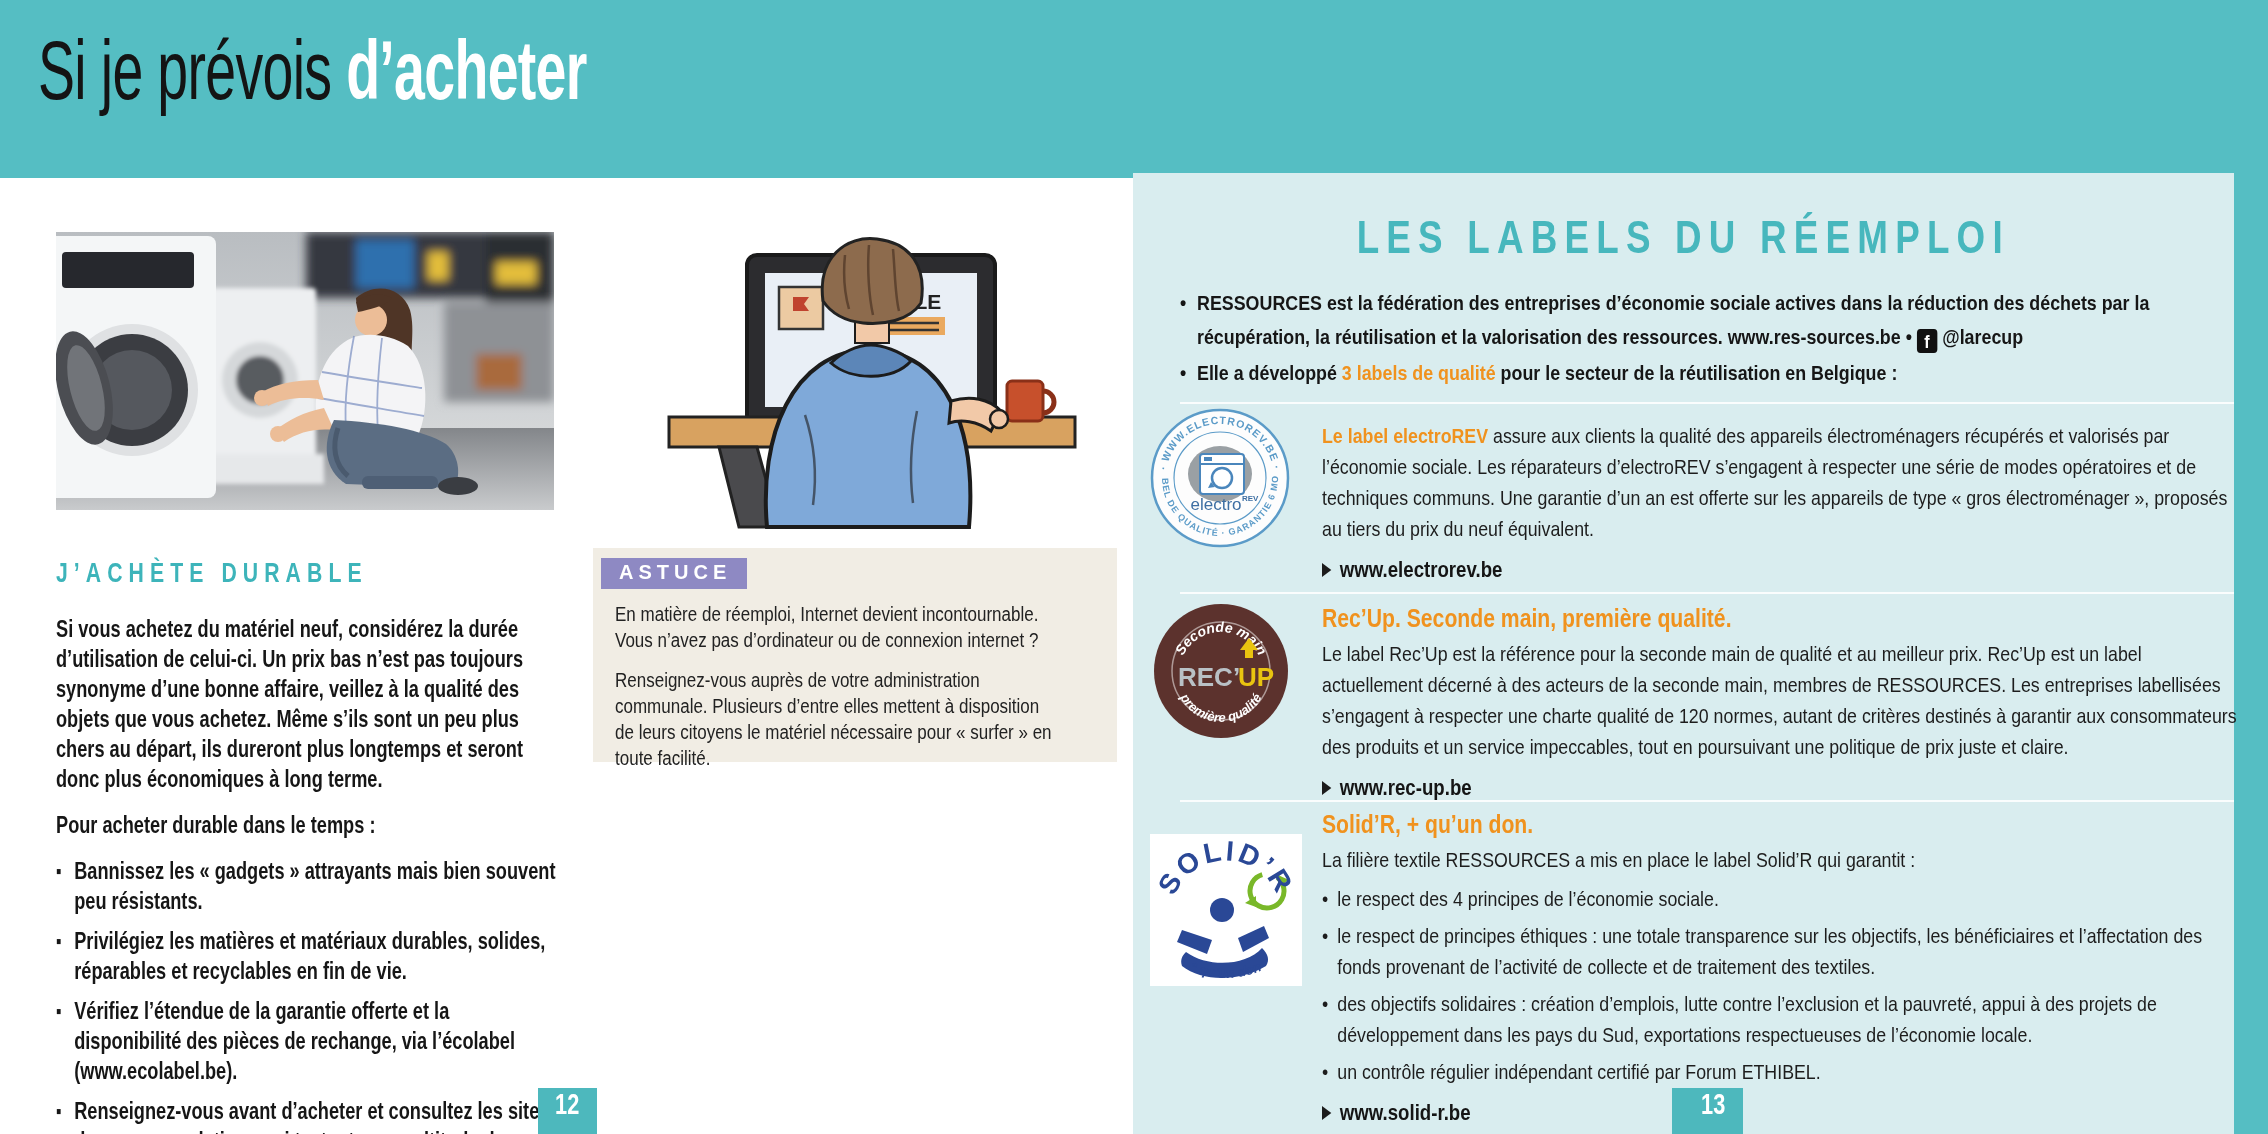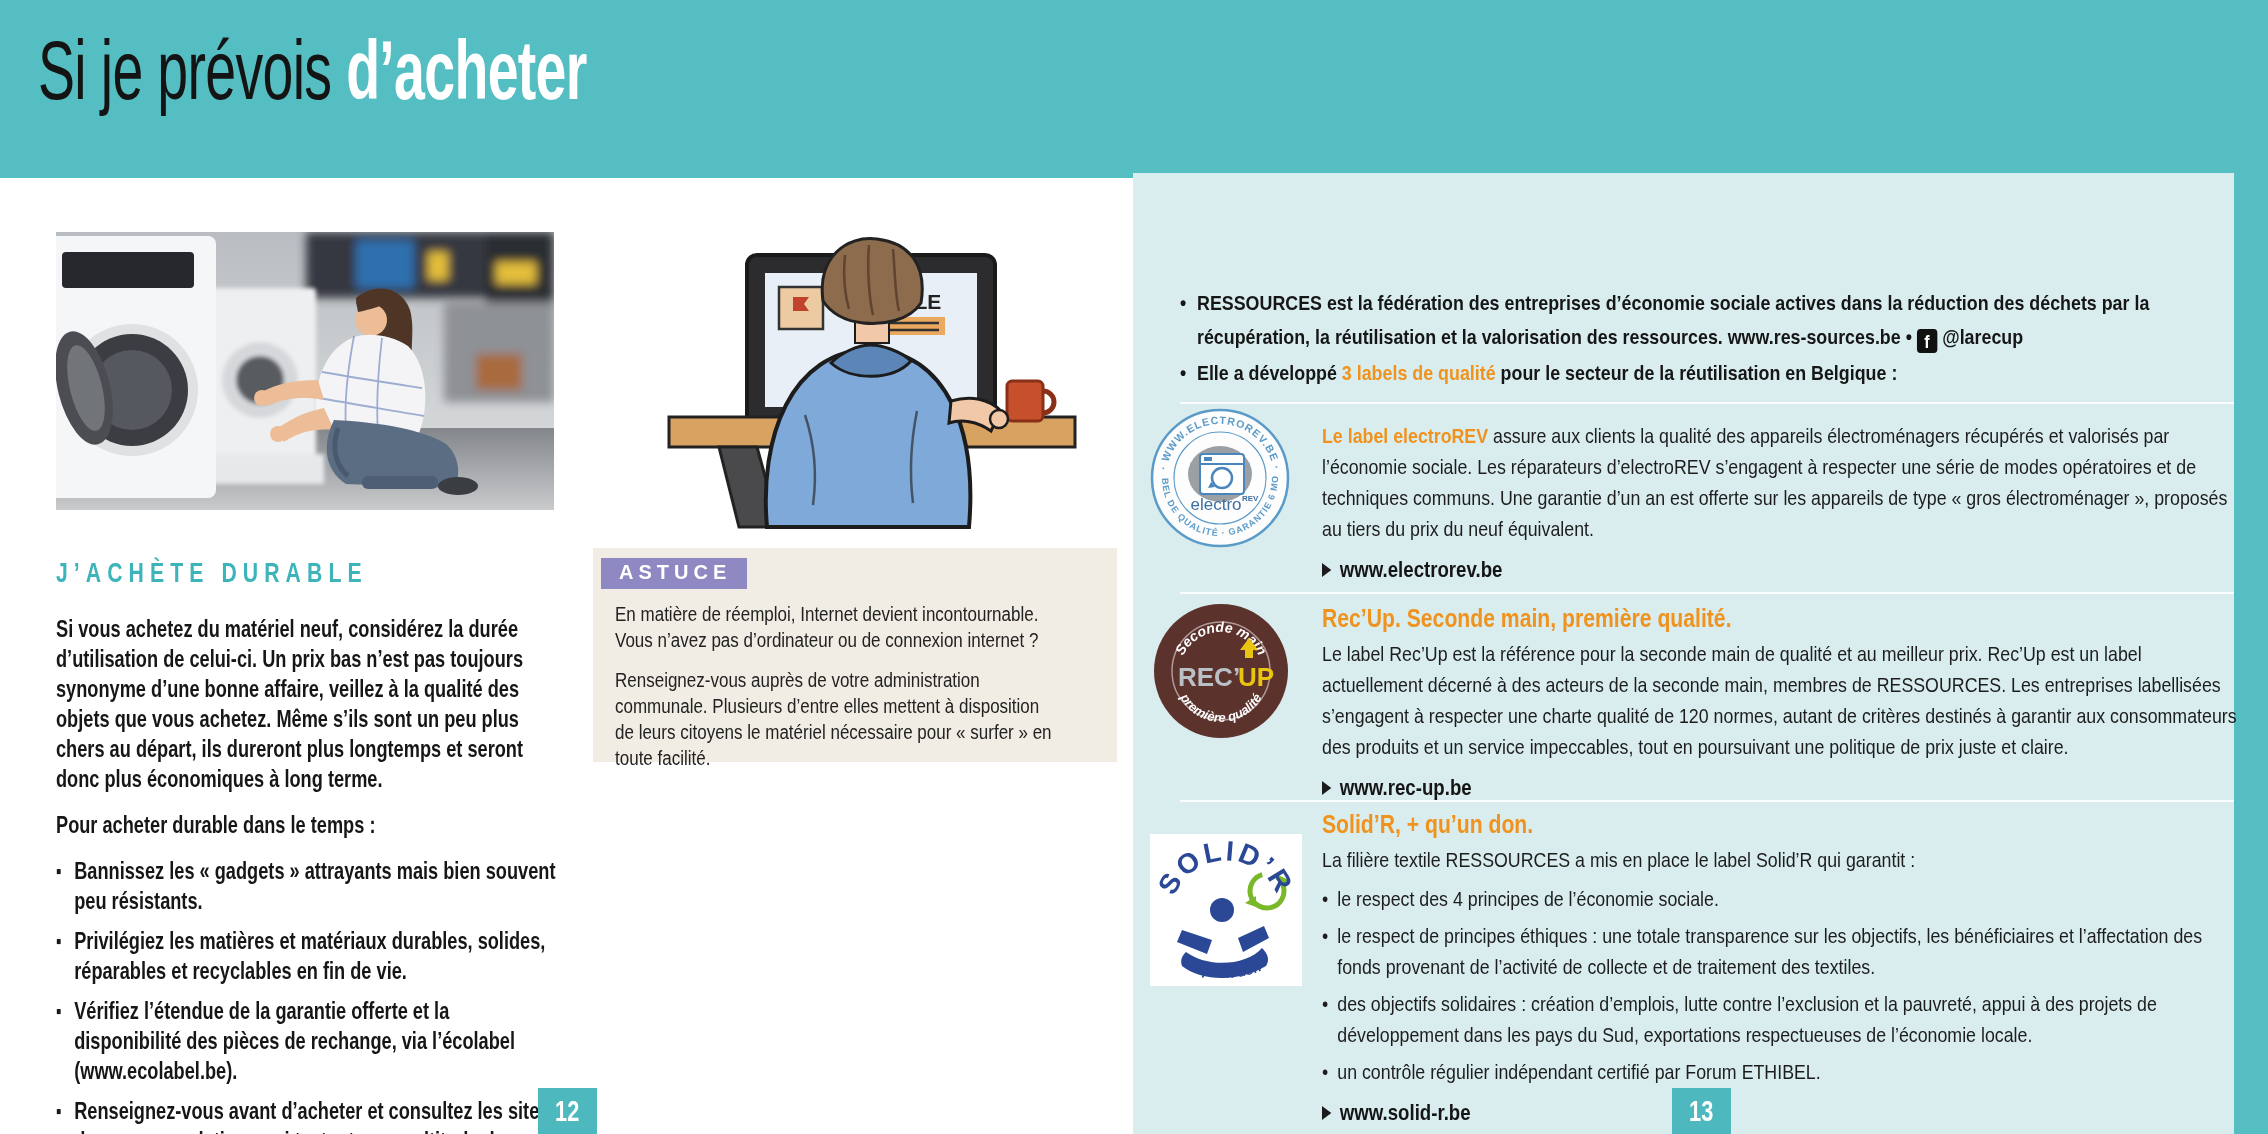--- a/index.html
+++ b/index.html
@@ -60,22 +60,22 @@
   .slist{list-style:none;margin:8px 0 0 0;padding:0;}
   .slist li{position:relative;padding-left:18px;margin-bottom:6px;}
   .slist li::before{content:"•";position:absolute;left:0;top:0;}
   .body-gap{margin-bottom:8px;}
   .logo{position:absolute;}
   .lg-1{left:1150px;top:408px;width:140px;height:140px;}
   .lg-2{left:1152px;top:602px;width:138px;height:138px;}
   .lg-3{left:1150px;top:834px;width:152px;height:152px;}
   
   .pagenum{position:absolute;top:1088px;width:59px;height:46px;background:#4db8bd;color:#fff;
-           display:flex;align-items:center;justify-content:center;font-size:29px;font-weight:700;}
-  .pn-12{left:538px;} .pn-13{left:1672px;}
+           display:flex;align-items:flex-start;justify-content:center;font-size:29px;font-weight:700;}
+  .pn-12{left:538px;} .pn-13{left:1672px;padding-left:12px;}
   .pn-scale{display:inline-block;transform:scaleX(.75);}
 </style>
 </head>
 <body>
 
 <div class="page">
 
   <div class="banner">
     <h1 class="title">
       <span class="title-scale">
@@ -197,20 +197,23 @@
   <div class="astuce">
     <span class="astuce-tag">ASTUCE</span>
     <div class="astuce-body">
       <div class="cond-a">
         <p>En matière de réemploi, Internet devient incontournable. Vous n’avez pas d’ordinateur ou de connexion internet ?</p>
         <p>Renseignez-vous auprès de votre administration communale. Plusieurs d’entre elles mettent à disposition de leurs citoyens le matériel nécessaire pour « surfer » en toute facilité.</p>
       </div>
     </div>
   </div>
 
+  <h2 class="right-title">
+    <span class="rt-scale">LES LABELS DU RÉEMPLOI</span>
+  </h2>
 
   <div class="intro">
     <div class="cond-i">
       <ul class="blist">
         <li>
           <span>RESSOURCES est la fédération des entreprises d’économie sociale actives dans la réduction des déchets par la récupération, la réutilisation et la valorisation des ressources. www.res-sources.be • </span><span class="fb"><span>f</span></span>
           <span>@larecup</span>
         </li>
         <li>
           <span>Elle a développé </span><span class="orange">3 labels de qualité</span><span> pour le secteur de la réutilisation en Belgique :</span>

